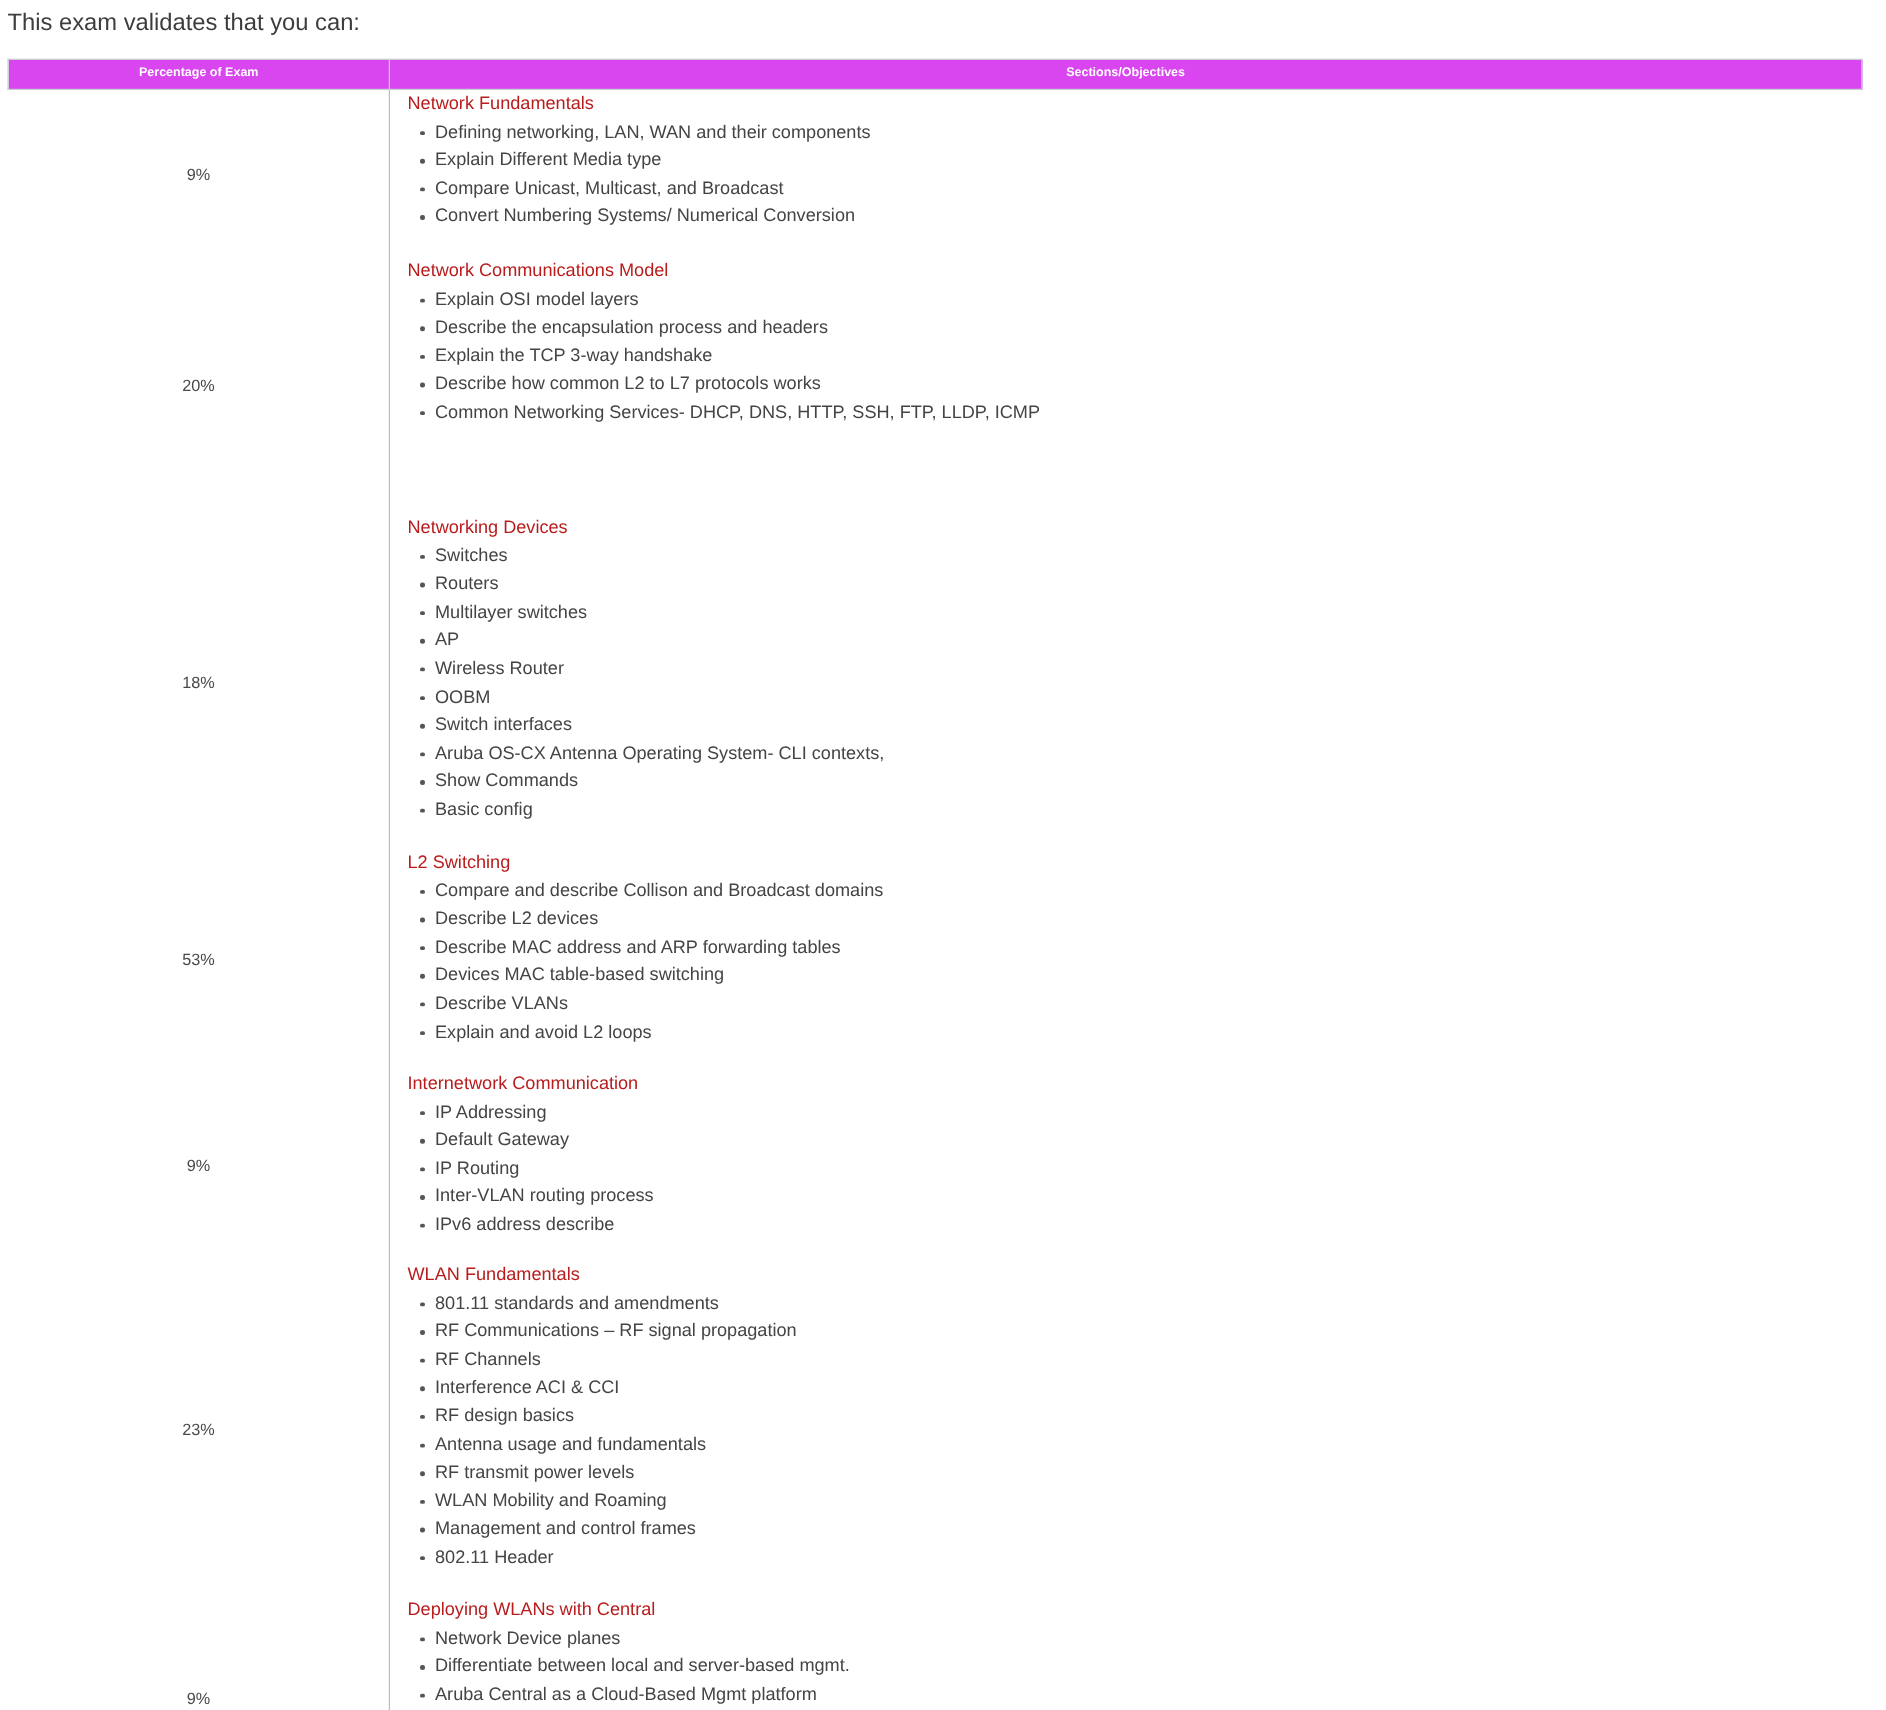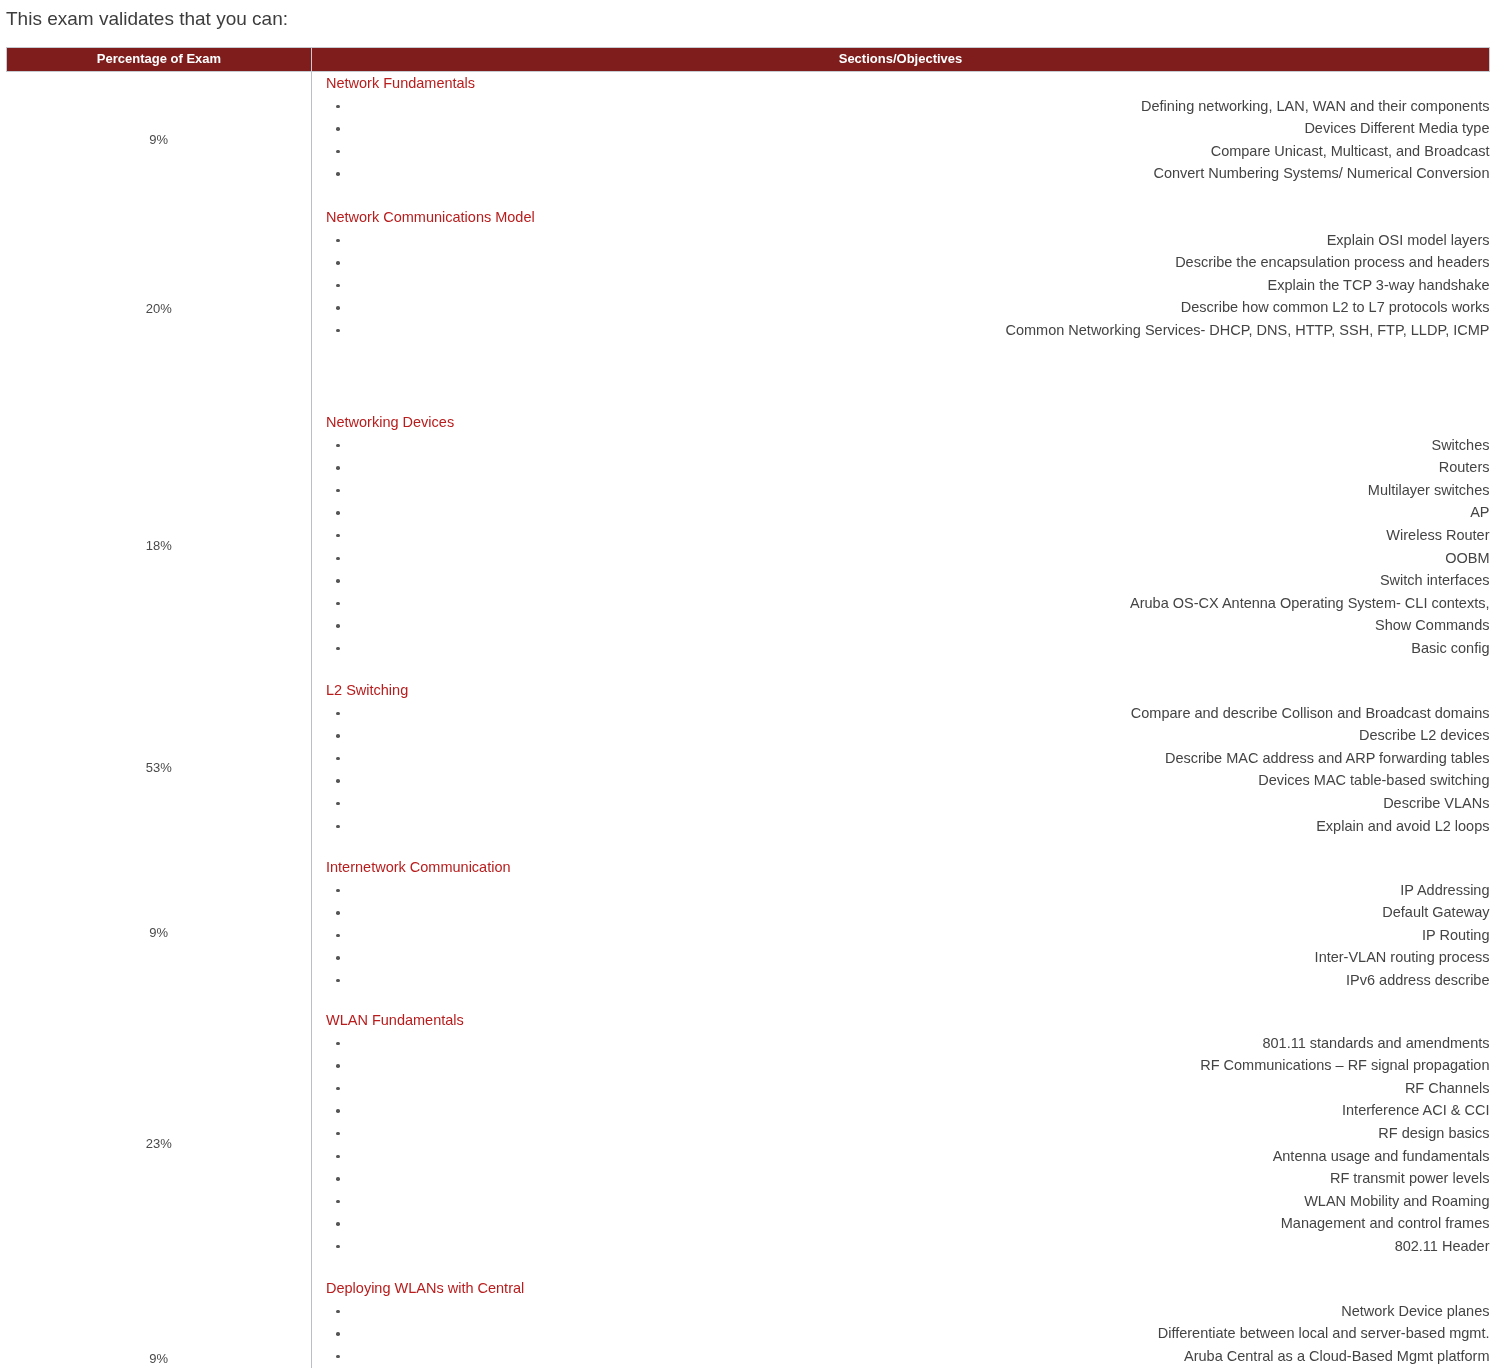--- a/index.html
+++ b/index.html
@@ -29,23 +29,23 @@
   .exam-table {
     position: absolute;
     left: 6px;
     top: 47px;
     width: 1484px;
     border-collapse: collapse;
     table-layout: fixed;
   }
 
   .exam-table thead th {
-    background: #7f1d1d;
+    background: #d946ef;
     color: #ffffff;
-    font-size: 13px;
+    font-size: 10px;
     font-weight: bold;
     text-align: center;
     padding: 4px 0 5px 0;
     line-height: 14px;
     border: 1px solid #c6cbd2;
   }
 
   .col-pct { width: 304px; }
 
   .exam-table td {
@@ -78,21 +78,20 @@
     color: #b91c1c;
     margin: 0;
     padding: 0 0 0 0;
     white-space: nowrap;
   }
 
   ul.obj-list {
     list-style: none;
     margin: 0;
     padding: 0;
-    text-align: right;
   }
 
   ul.obj-list li {
     font-size: 14.5px;
     line-height: 22.6px;
     color: #444444;
     position: relative;
     padding-left: 22px;
     white-space: nowrap;
   }
@@ -121,21 +120,21 @@
     </tr>
   </thead>
   <tbody id="table-body">
       <tr>
         <td class="pct-cell"><span>9%</span></td>
         <td class="obj-cell">
           <div class="section-block" style="height: 134px;">
             <div class="section-title">Network Fundamentals</div>
             <ul class="obj-list">
               <li>Defining networking, LAN, WAN and their components</li>
-              <li>Devices Different Media type</li>
+              <li>Explain Different Media type</li>
               <li>Compare Unicast, Multicast, and Broadcast</li>
               <li>Convert Numbering Systems/ Numerical Conversion</li>
             </ul>
           </div>
         </td>
       </tr>
       <tr>
         <td class="pct-cell"><span>20%</span></td>
         <td class="obj-cell">
           <div class="section-block" style="height: 205px;">

